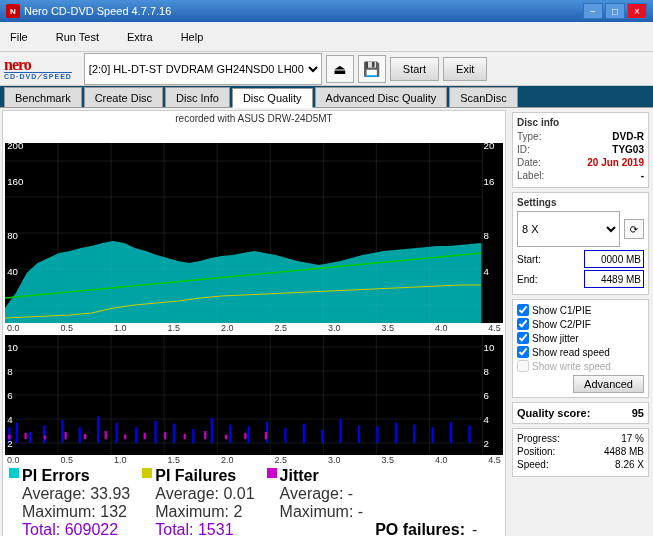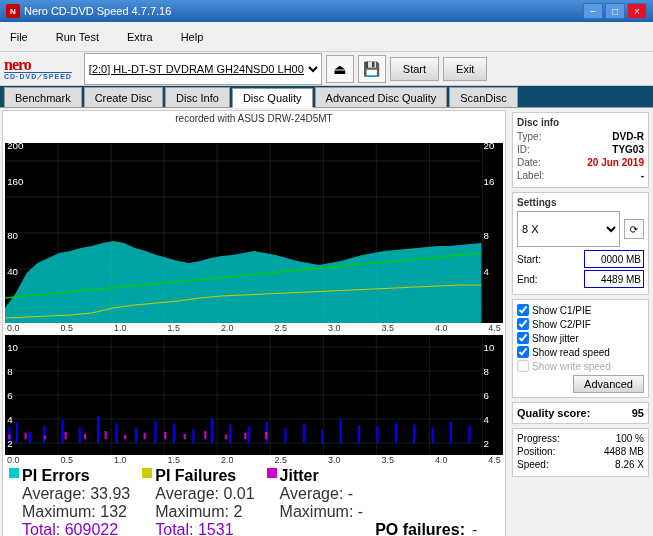--- a/index.html
+++ b/index.html
@@ -14,21 +14,21 @@
     
     
     .menu-bar { background: #f0f0f0; border-bottom: 1px solid #ccc; height: 30px; display: flex; align-items: center; padding: 0 4px; gap: 16px; }
     .menu-item { padding: 2px 6px; font-size: 11px; cursor: pointer; }
     
     
     .toolbar { background: #f0f0f0; border-bottom: 1px solid #ccc; height: 34px; display: flex; align-items: center; padding: 0 4px; gap: 4px; }
     .nero-logo { display: flex; flex-direction: column; align-items: flex-start; margin-right: 8px; }
     .nero-logo .nero-text { color: #cc0000; font-size: 16px; font-weight: bold; font-family: serif; letter-spacing: -1px; }
     .nero-logo .cd-speed-text { color: #2060b0; font-size: 7px; font-weight: bold; letter-spacing: 1px; border-top: 1px solid #2060b0; padding-top: 0; margin-top: -2px; }
-    .drive-select { height: 32px; font-size: 11px; border: 1px solid #aaa; background: white; min-width: 200px; text-decoration: underline; }
+    .drive-select { height: 32px; font-size: 11px; border: 1px solid #aaa; background: white; min-width: 200px; }
     .toolbar-icon-btn { width: 28px; height: 28px; border: 1px solid #aaa; background: #f8f8f8; display: flex; align-items: center; justify-content: center; cursor: pointer; font-size: 14px; }
     .start-btn { height: 24px; padding: 0 12px; background: linear-gradient(to bottom, #f8f8f8, #d8d8d8); border: 1px solid #aaa; font-size: 11px; cursor: pointer; }
     .exit-btn { height: 24px; padding: 0 12px; background: linear-gradient(to bottom, #f8f8f8, #d8d8d8); border: 1px solid #aaa; font-size: 11px; cursor: pointer; }
     
     
     .tabs { background: #0c4a6e; border-bottom: 1px solid #999; height: 22px; display: flex; align-items: flex-end; padding: 0 4px; }
     .tab { padding: 2px 10px; border: 1px solid #999; border-bottom: none; font-size: 11px; cursor: pointer; background: #ddd; margin-right: 2px; height: 20px; display: flex; align-items: center; }
     .tab.active { background: white; border-bottom: 1px solid white; margin-bottom: -1px; font-weight: 500; }
     
     
@@ -376,21 +376,21 @@
     <div class="panel-section">
       <div class="quality-row">
         <span>Quality score:</span>
         <span class="quality-score">95</span>
       </div>
     </div>
 
     <div class="panel-section">
       <div class="progress-row">
         <span>Progress:</span>
-        <span>100 %</span>
+        <span>17 %</span>
       </div>
       <div class="progress-row">
         <span>Position:</span>
         <span>4488 MB</span>
       </div>
       <div class="progress-row">
         <span>Speed:</span>
         <span>8.26 X</span>
       </div>
     </div>

